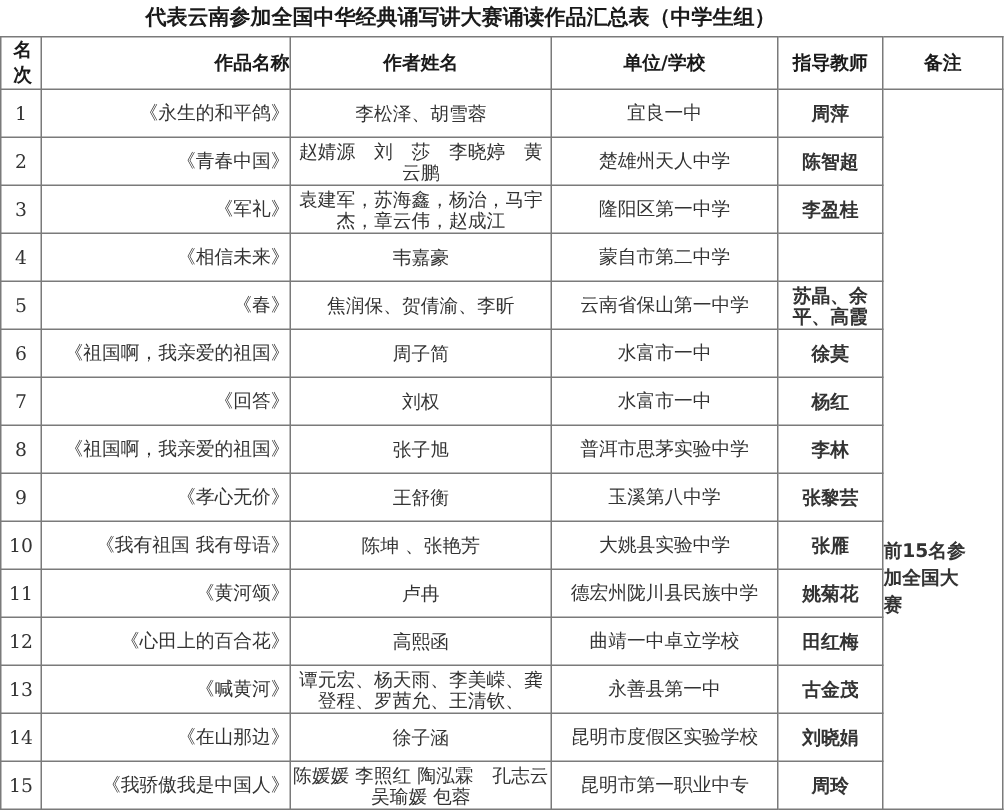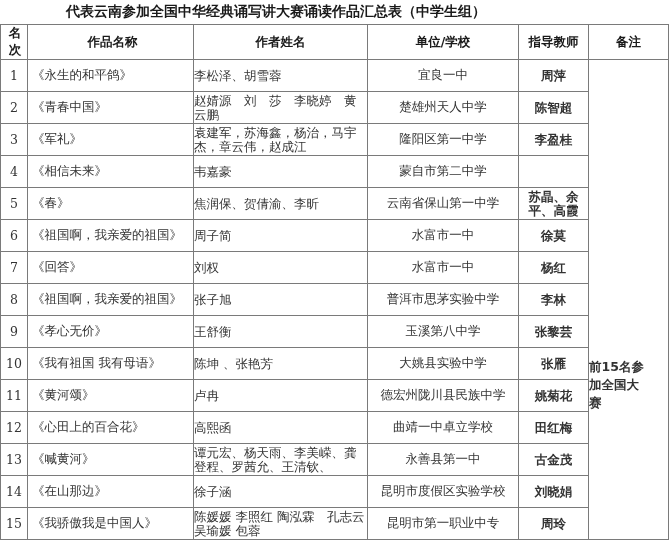--- a/index.html
+++ b/index.html
@@ -1,33 +1,33 @@
 <!DOCTYPE html>
 <html><head>
 <meta charset="utf-8">
 <style>
   html, body { margin: 0; padding: 0; background: #ffffff; }
   body { width: 670px; height: 540px; overflow: hidden; position: relative;
          font-family: "DejaVu Sans", "Liberation Sans", sans-serif; color: #222; }
   .title { position: absolute; left: 0; top: 3px; width: 552px; text-align: center;
-           font-size: 14px; font-weight: bold; color: #1a1a1a; letter-spacing: 0px; }
+           font-size: 14px; font-weight: bold; color: #1a1a1a; letter-spacing: 0px; padding-left: 31px; }
   table.grid { position: absolute; left: 0; top: 24px; border-collapse: collapse;
                table-layout: fixed; width: 668px; }
   table.grid td, table.grid th { border: 1px solid #7a7a7a; padding: 0; overflow: hidden;
                font-size: 12.5px; color: #333; vertical-align: middle; }
   table.grid th { height: 30px; font-weight: bold; font-size: 12.5px; color: #1a1a1a; }
   table.grid tr.data td { height: 31px; }
   .c-rank { text-align: center; font-family: "DejaVu Serif", serif; font-size: 12px; }
-  .c-work { text-align: left; padding-left: 4px !important; }
-  .c-author { text-align: left; line-height: 14px; }
+  .c-work { text-align: right; padding-left: 4px !important; }
+  .c-author { text-align: center; line-height: 14px; }
   .c-school { text-align: center; margin-top: 18px; }
   .c-teacher { text-align: center; line-height: 14px; font-weight: bold; }
   .c-note { font-weight: bold; font-size: 13px; color: #1a1a1a; line-height: 18px; }
   th.h-rank { text-align: center; padding-left: 2px !important; }
-  th.h-work { text-align: center; padding-left: 4px !important; margin-left: 28px; }
+  th.h-work { text-align: right; padding-left: 4px !important; margin-left: 28px; }
   .clip { display: block; max-height: 30px; overflow: hidden; }
 </style>
 </head>
 <body>
 
 <div class="title">代表云南参加全国中华经典诵写讲大赛诵读作品汇总表（中学生组）</div>
 
 <table class="grid">
   <colgroup>
     <col style="width:27px">

